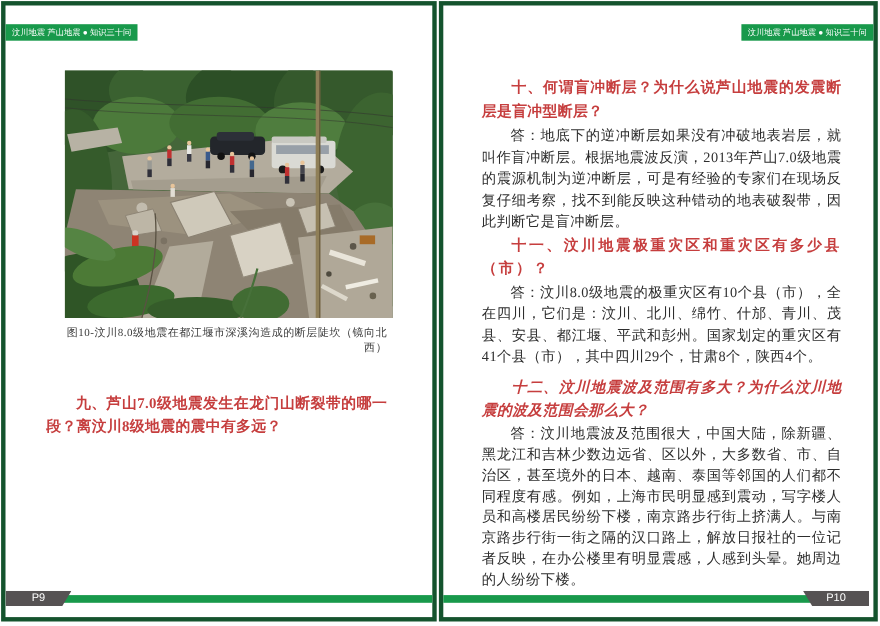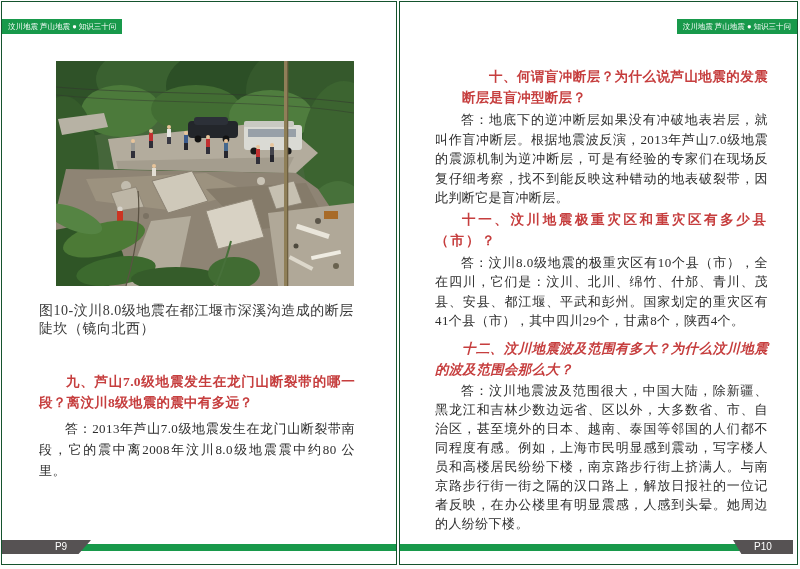--- a/index.html
+++ b/index.html
@@ -9,21 +9,21 @@
     --body-ink:#2d2d2d;
   }
   html,body{margin:0;padding:0;}
   body{
     width:800px;height:569px;position:relative;background:#fdfdfd;
     font-family:"Liberation Serif","DejaVu Serif",serif;
     overflow:hidden;
   }
   .page{
     position:absolute;top:1px;height:564px;background:#fff;
-    border:1px solid #14532d;box-sizing:border-box;
+    border:4px solid #14532d;box-sizing:border-box;
   }
   .page-left{left:1px;width:396px;}
   .page-right{left:399px;width:399px;}
 
   .header-bar{
     position:absolute;top:17px;height:15px;background:var(--header-green);
     color:#fff;font-family:"Liberation Sans","DejaVu Sans",sans-serif;
     font-size:7.5px;line-height:15px;white-space:nowrap;
     padding:0 6px;box-sizing:border-box;
   }
@@ -39,48 +39,48 @@
     color:var(--body-ink);letter-spacing:0.4px;
   }
   .indent{text-indent:2em;}
 
   .question{
     margin:0;font-size:13.5px;font-weight:bold;color:var(--heading-red);
     line-height:21px;text-indent:2em;text-align:justify;letter-spacing:0.3px;
   }
   .q9{margin-top:33px;}
   .a9{margin-top:5px;}
-  .q10{margin-top:0;margin-left:27px;}
+  .q10{margin-top:0;}
   .a10{margin-top:2px;line-height:19.5px;}
   .q11{margin-top:1px;letter-spacing:2px;}
   .a11{margin-top:2px;line-height:19.5px;}
   .q12{margin-top:7px;font-style:italic;}
   .a12{margin-top:1px;line-height:19px;}
 
   .photo-wrap{margin-top:1px;margin-left:17px;width:298px;height:225px;}
   .photo-wrap svg{display:block;width:298px;height:225px;}
   .caption{
-    margin:16px 0 0 0;font-size:14px;color:#3a3a3a;text-align:left;
+    margin:6px 0 0 0;font-size:10px;color:#3a3a3a;text-align:right;
     letter-spacing:0.5px;
   }
 
   .footer-bar{
     position:absolute;height:7px;background:var(--header-green);
     bottom:13px;z-index:1;
   }
   .footer-bar.fb-left{left:48px;right:0;}
   .footer-bar.fb-right{left:0;right:52px;}
 
   .page-tab{
     position:absolute;bottom:10px;width:60px;height:14px;
     background:var(--tab-gray);color:#fff;z-index:2;
     font-family:"Liberation Sans","DejaVu Sans",sans-serif;
     font-size:10px;line-height:14px;text-align:center;
   }
-  .page-tab.pt-left{left:0;clip-path:polygon(0 0,100% 0,86% 100%,0 100%);padding-left:29px;}
+  .page-tab.pt-left{left:0;clip-path:polygon(0 0,100% 0,86% 100%,0 100%);}
   .page-tab.pt-right{right:4px;clip-path:polygon(0 0,100% 0,100% 100%,14% 100%);}
 </style>
 </head>
 <body>
 
 <div class="page page-left">
   <div class="header-bar hb-left">
     <span>汶川地震  芦山地震 ● 知识三十问</span>
   </div>
 
@@ -211,21 +211,20 @@
         <ellipse cx="60" cy="210" rx="40" ry="14" fill="#3c6a2e" transform="rotate(-8 60 210)"></ellipse>
         <ellipse cx="120" cy="218" rx="45" ry="12" fill="#355c2a"></ellipse>
         <ellipse cx="178" cy="212" rx="26" ry="16" fill="#416c33"></ellipse>
         <path d="M70,225 C80,190 85,160 82,130" stroke="#5a5243" stroke-width="1.2" fill="none"></path>
         <path d="M160,225 C168,205 172,192 175,180" stroke="#47713a" stroke-width="2" fill="none"></path>
       </svg>
     </div>
     <p class="caption">图10-汶川8.0级地震在都江堰市深溪沟造成的断层陡坎（镜向北西）</p>
 
     <h3 class="question q9">九、芦山7.0级地震发生在龙门山断裂带的哪一段？离汶川8级地震的震中有多远？</h3>
-    <p class="body-text indent a9">答：2013年芦山7.0级地震发生在龙门山断裂带南段，它的震中离2008年汶川8.0级地震震中约80 公里。</p>
   </div>
 
   <div class="footer-bar fb-left"></div>
   <div class="page-tab pt-left">
     <span>P9</span>
   </div>
 </div>
 
 <div class="page page-right">
   <div class="header-bar hb-right">

